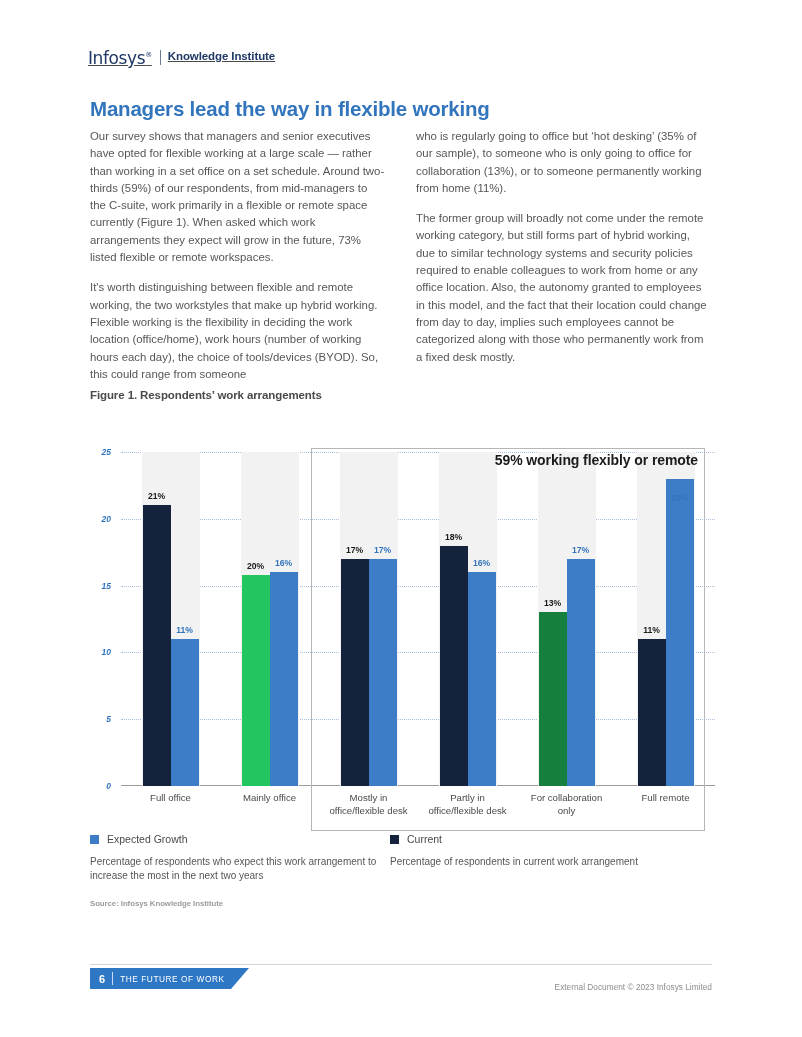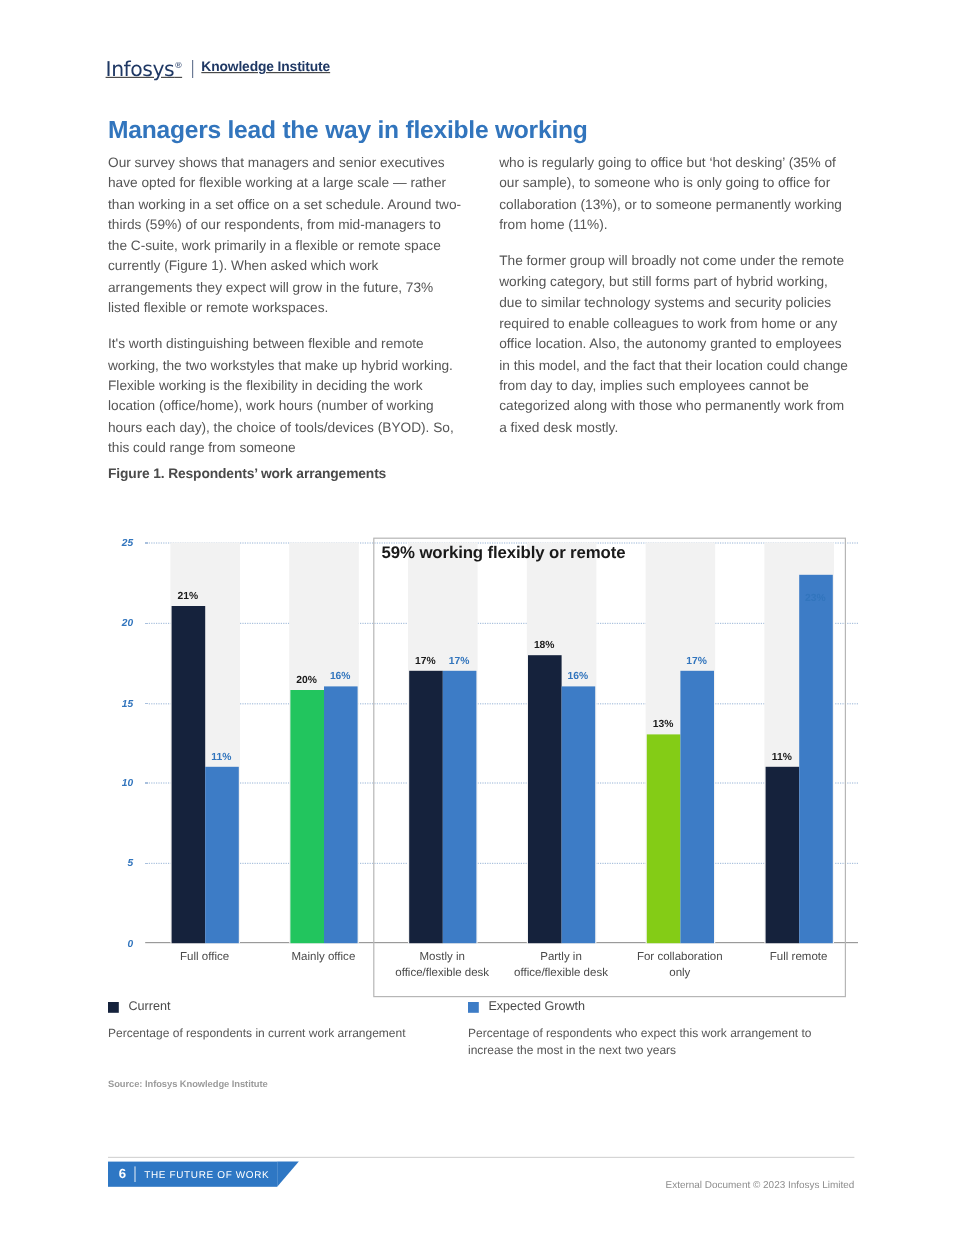--- a/index.html
+++ b/index.html
@@ -116,21 +116,21 @@
     box-sizing: border-box;
     background: transparent;
     z-index: 3;
     pointer-events: none;
   }
   .highlight-text {
     position: absolute;
     left: 228px;
     top: 12px;
     width: 380px;
-    text-align: left;
+    text-align: right;
     z-index: 4;
   }
   .hl-line1 {
     font-size: 14px;
     font-weight: 700;
     color: #1a1a1a;
     letter-spacing: -0.1px;
   }
   .hl-line2 {
     font-size: 14px;
@@ -403,21 +403,21 @@
               <span class="bar-label" style="color: rgb(26, 26, 26);">18%</span>
             </div>
             <div class="bar growth" style="height: 213.76px; background: rgb(61, 124, 198);">
               <span class="bar-label" style="color: rgb(50, 117, 189);">16%</span>
             </div>
           </div>
         </div>
         <div class="group" style="left: 396px; width: 99px;">
           <div class="group-band" style="left: 20.5px; width: 58px; background: rgb(242, 242, 242);"></div>
           <div class="bars">
-            <div class="bar current" style="height: 173.68px; background: #84cc16;">
+            <div class="bar current" style="height: 173.68px; background: #15803d;">
               <span class="bar-label" style="color: rgb(26, 26, 26);">13%</span>
             </div>
             <div class="bar growth" style="height: 227.12px; background: rgb(61, 124, 198);">
               <span class="bar-label" style="color: rgb(50, 117, 189);">17%</span>
             </div>
           </div>
         </div>
         <div class="group" style="left: 495px; width: 99px;">
           <div class="group-band" style="left: 20.5px; width: 58px; background: rgb(242, 242, 242);"></div>
           <div class="bars">
@@ -455,34 +455,34 @@
         </div>
       </div>
 
     <div class="highlight-box"></div>
     <div class="highlight-text">
       <div class="hl-line1">59% working flexibly or remote</div>
     </div>
   </div>
 
   <div class="legend">
+    <div class="legend-col">
+      <div class="legend-row">
+        <span class="swatch" id="sw1" style="background: rgb(61, 124, 198);"></span>
+        <span class="legend-name">Expected Growth</span>
+      </div>
+      <div class="legend-desc">Percentage of respondents who expect this work arrangement to increase the most in the next two years</div>
+    </div>
     <div class="legend-col">
       <div class="legend-row">
         <span class="swatch" id="sw0" style="background: rgb(21, 34, 60);"></span>
         <span class="legend-name">Current</span>
       </div>
       <div class="legend-desc">Percentage of respondents in current work arrangement</div>
     </div>
-    <div class="legend-col">
-      <div class="legend-row">
-        <span class="swatch" id="sw1" style="background: rgb(61, 124, 198);"></span>
-        <span class="legend-name">Expected Growth</span>
-      </div>
-      <div class="legend-desc">Percentage of respondents who expect this work arrangement to increase the most in the next two years</div>
-    </div>
   </div>
 
   <div class="source">Source: Infosys Knowledge Institute</div>
 
   <div class="footer-rule"></div>
   <div class="footer-tab">
     <div class="tab-body">
       <span class="tab-num">6</span>
       <span class="tab-sep"></span>
       <span class="tab-text">THE FUTURE OF WORK</span>

